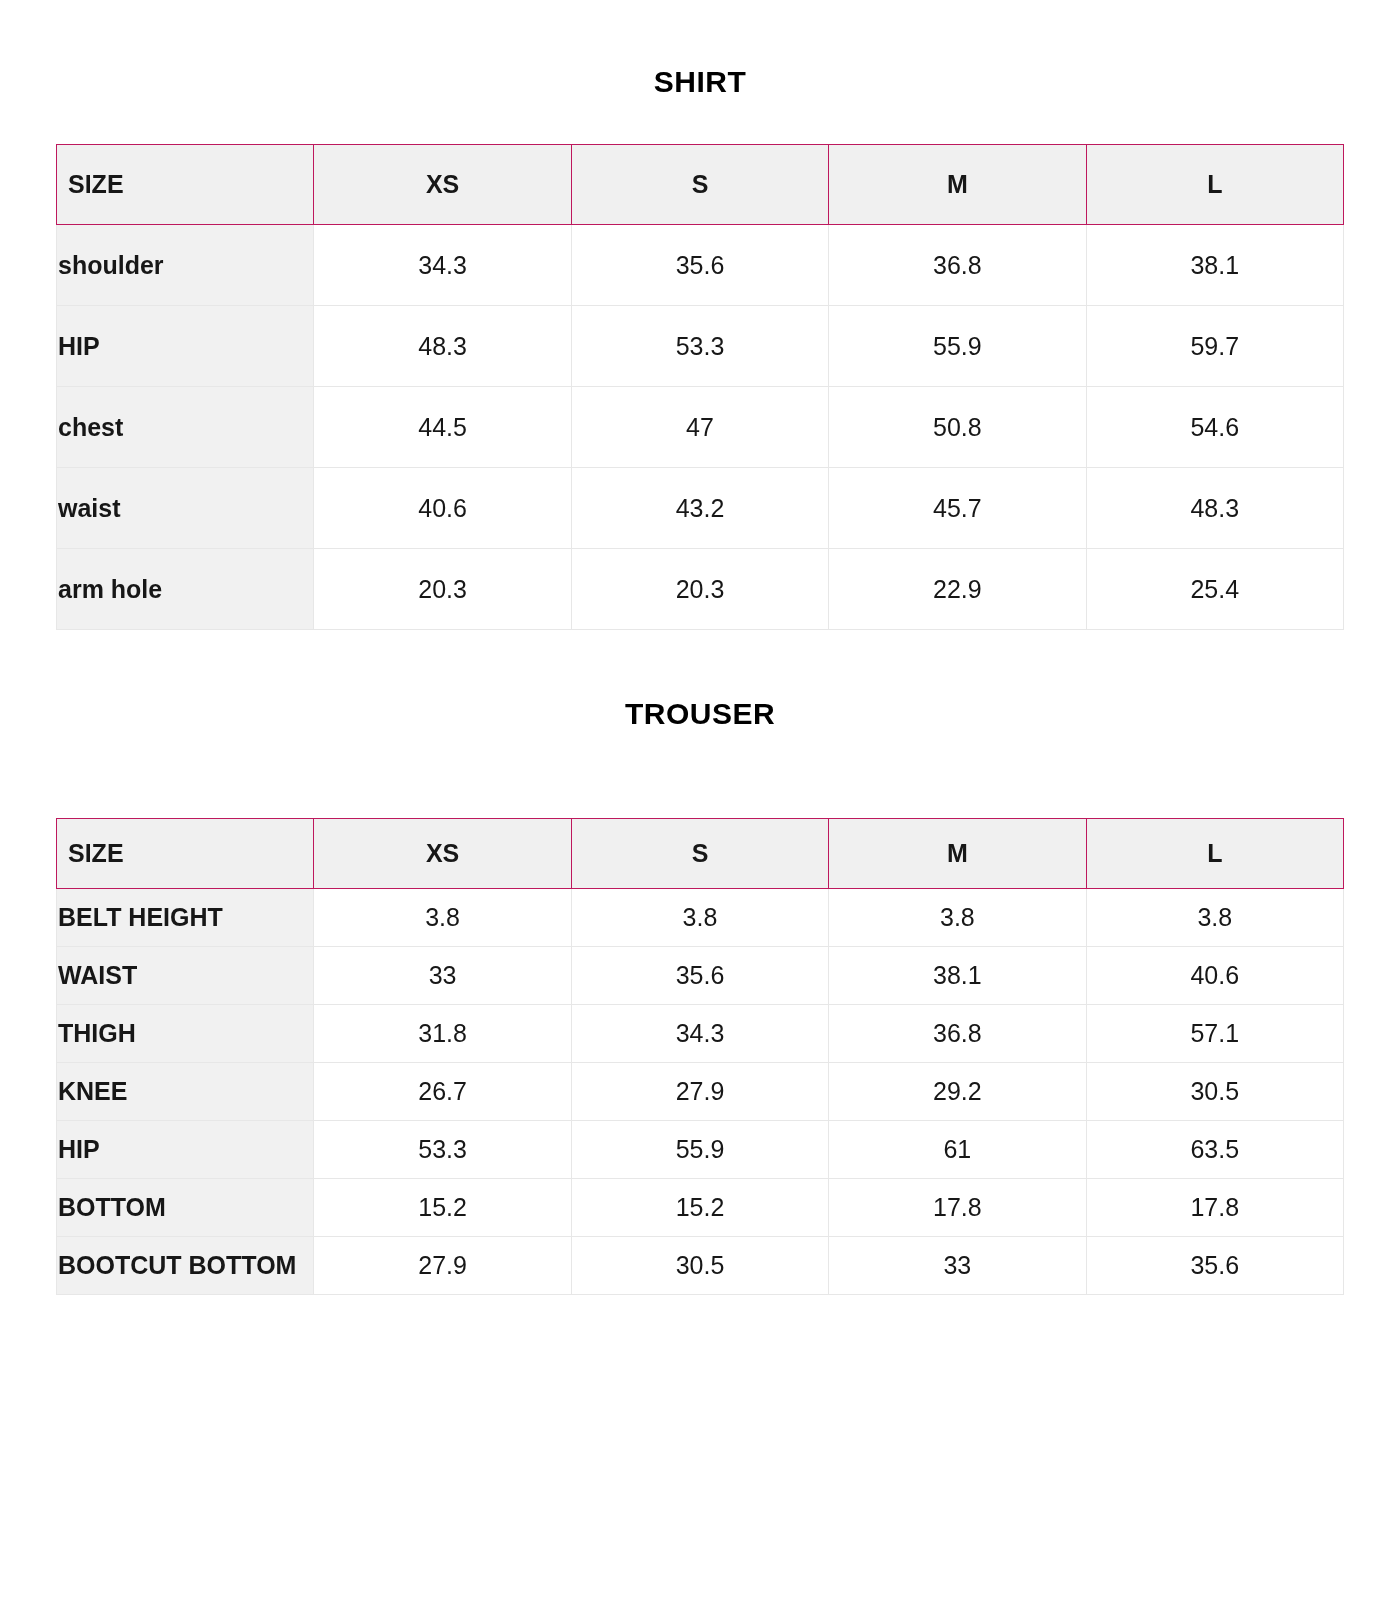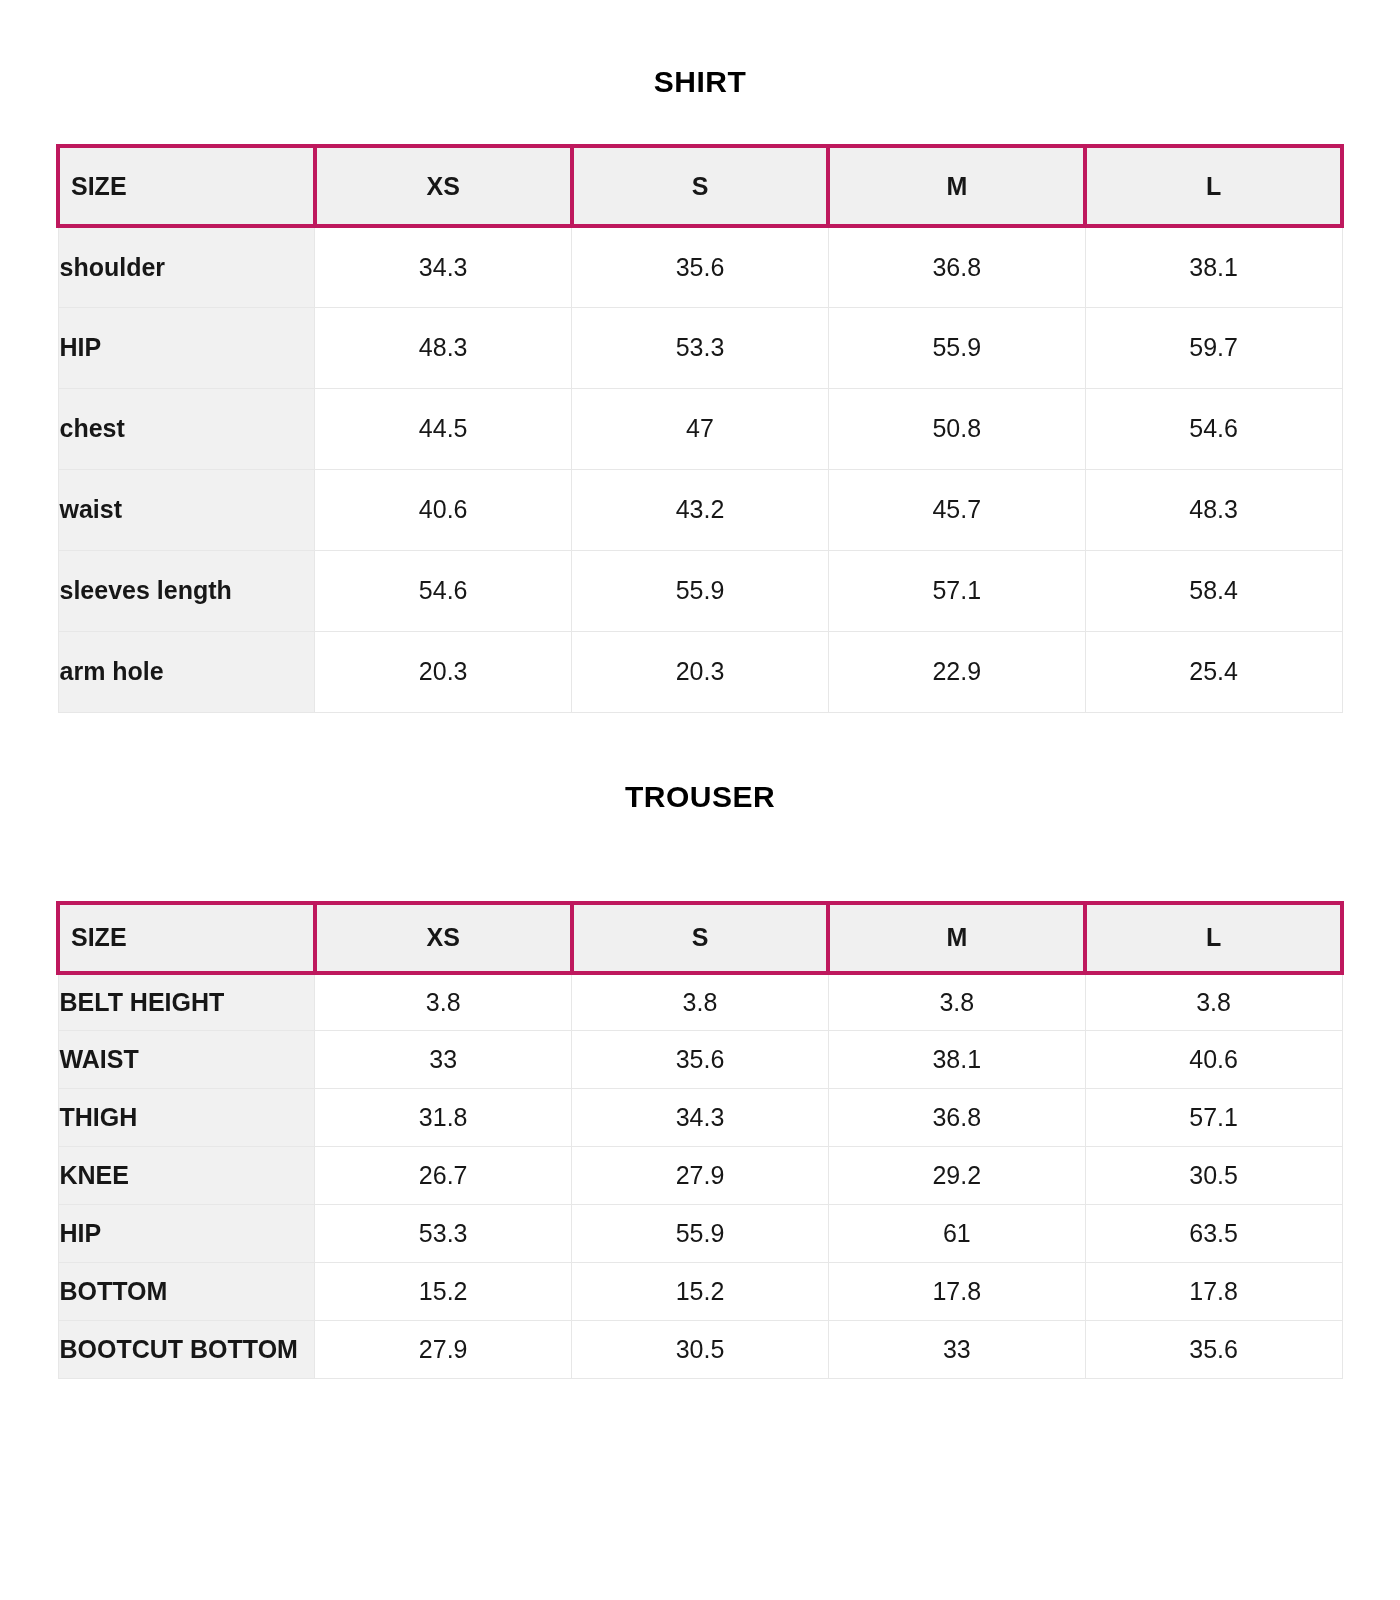--- a/index.html
+++ b/index.html
@@ -37,21 +37,21 @@
   }
   table.size-table th,
   table.size-table td {
     font-size: 25px;
     vertical-align: middle;
     box-sizing: border-box;
   }
   
   table.size-table thead th {
     background: #f0f0f0;
-    border: 4px solid #be185d;
+    border: 1px solid #be185d;
     font-weight: 700;
   }
   table.size-table thead th.size-col {
     text-align: left;
     padding-left: 11px;
   }
   table.size-table thead th.val-col {
     text-align: center;
   }
   
@@ -113,27 +113,20 @@
             <td class="value-cell">54.6</td>
           </tr>
           <tr>
             <th class="row-label">waist</th>
             <td class="value-cell">40.6</td>
             <td class="value-cell">43.2</td>
             <td class="value-cell">45.7</td>
             <td class="value-cell">48.3</td>
           </tr>
           <tr>
-            <th class="row-label">sleeves length</th>
-            <td class="value-cell">54.6</td>
-            <td class="value-cell">55.9</td>
-            <td class="value-cell">57.1</td>
-            <td class="value-cell">58.4</td>
-          </tr>
-          <tr>
             <th class="row-label">arm hole</th>
             <td class="value-cell">20.3</td>
             <td class="value-cell">20.3</td>
             <td class="value-cell">22.9</td>
             <td class="value-cell">25.4</td>
           </tr>
         </tbody>
     </table>
   </section>
 

